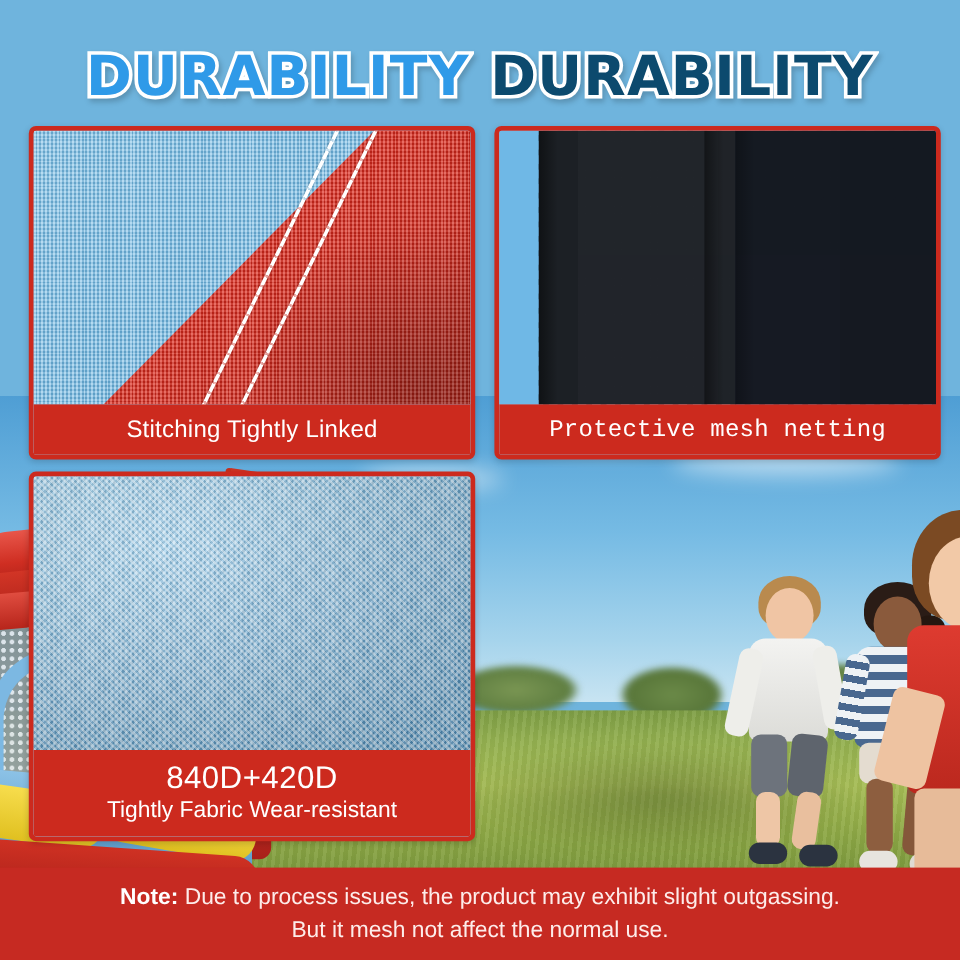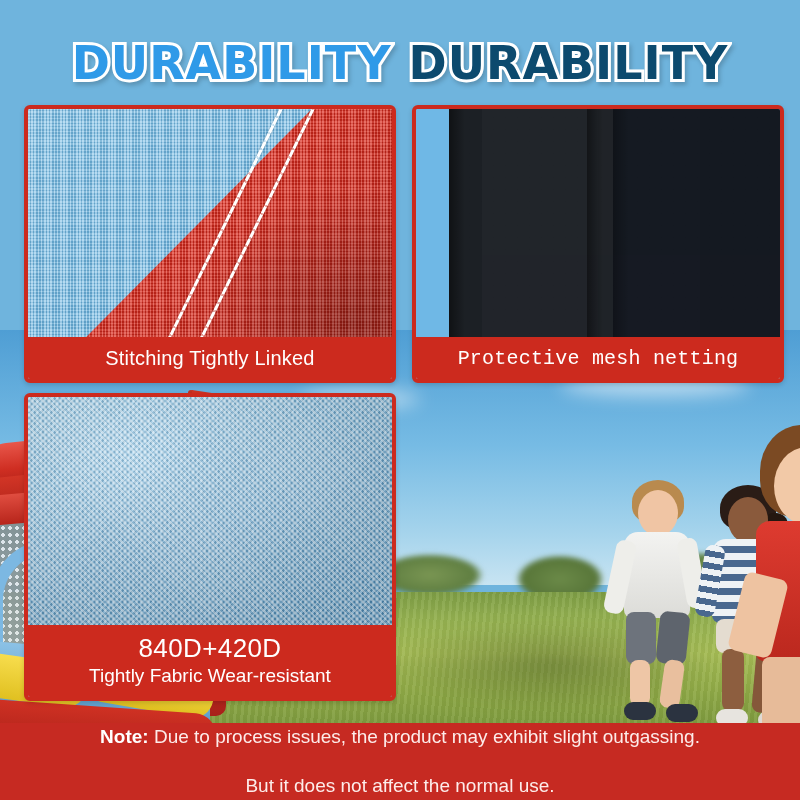--- a/index.html
+++ b/index.html
@@ -282,21 +282,21 @@
   }
   .w-blue{ color:#2f9ae8; }
   .w-red{ color:#0c4a6e; }
 
   
   #footer{
     position:absolute; left:0; bottom:0; width:800px; height:77px;
     background:#c62a22;
     color:#fdecea;
     display:flex; flex-direction:column;
-    align-items:center; justify-content:space-between;
+    align-items:center; justify-content:center;
     text-align:center;
     line-height:1.45;
   }
   .note-line{ font-size:19px; }
   .note-label{ font-weight:bold; color:#ffffff; }
 </style>
 </head>
 <body>
 
 <div id="photo">
@@ -407,14 +407,14 @@
     <div class="cap-big">840D+420D</div>
     <div class="cap-sub">Tightly Fabric Wear-resistant</div>
   </div>
 </div>
 
 <div id="footer">
   <div class="note-line">
     <span class="note-label">Note:</span>
     <span>Due to process issues, the product may exhibit slight outgassing.</span>
   </div>
-  <div class="note-line">But it does not affect the normal use.</div>
+  <div class="note-line">But it mesh not affect the normal use.</div>
 </div>
 
 </body></html>

